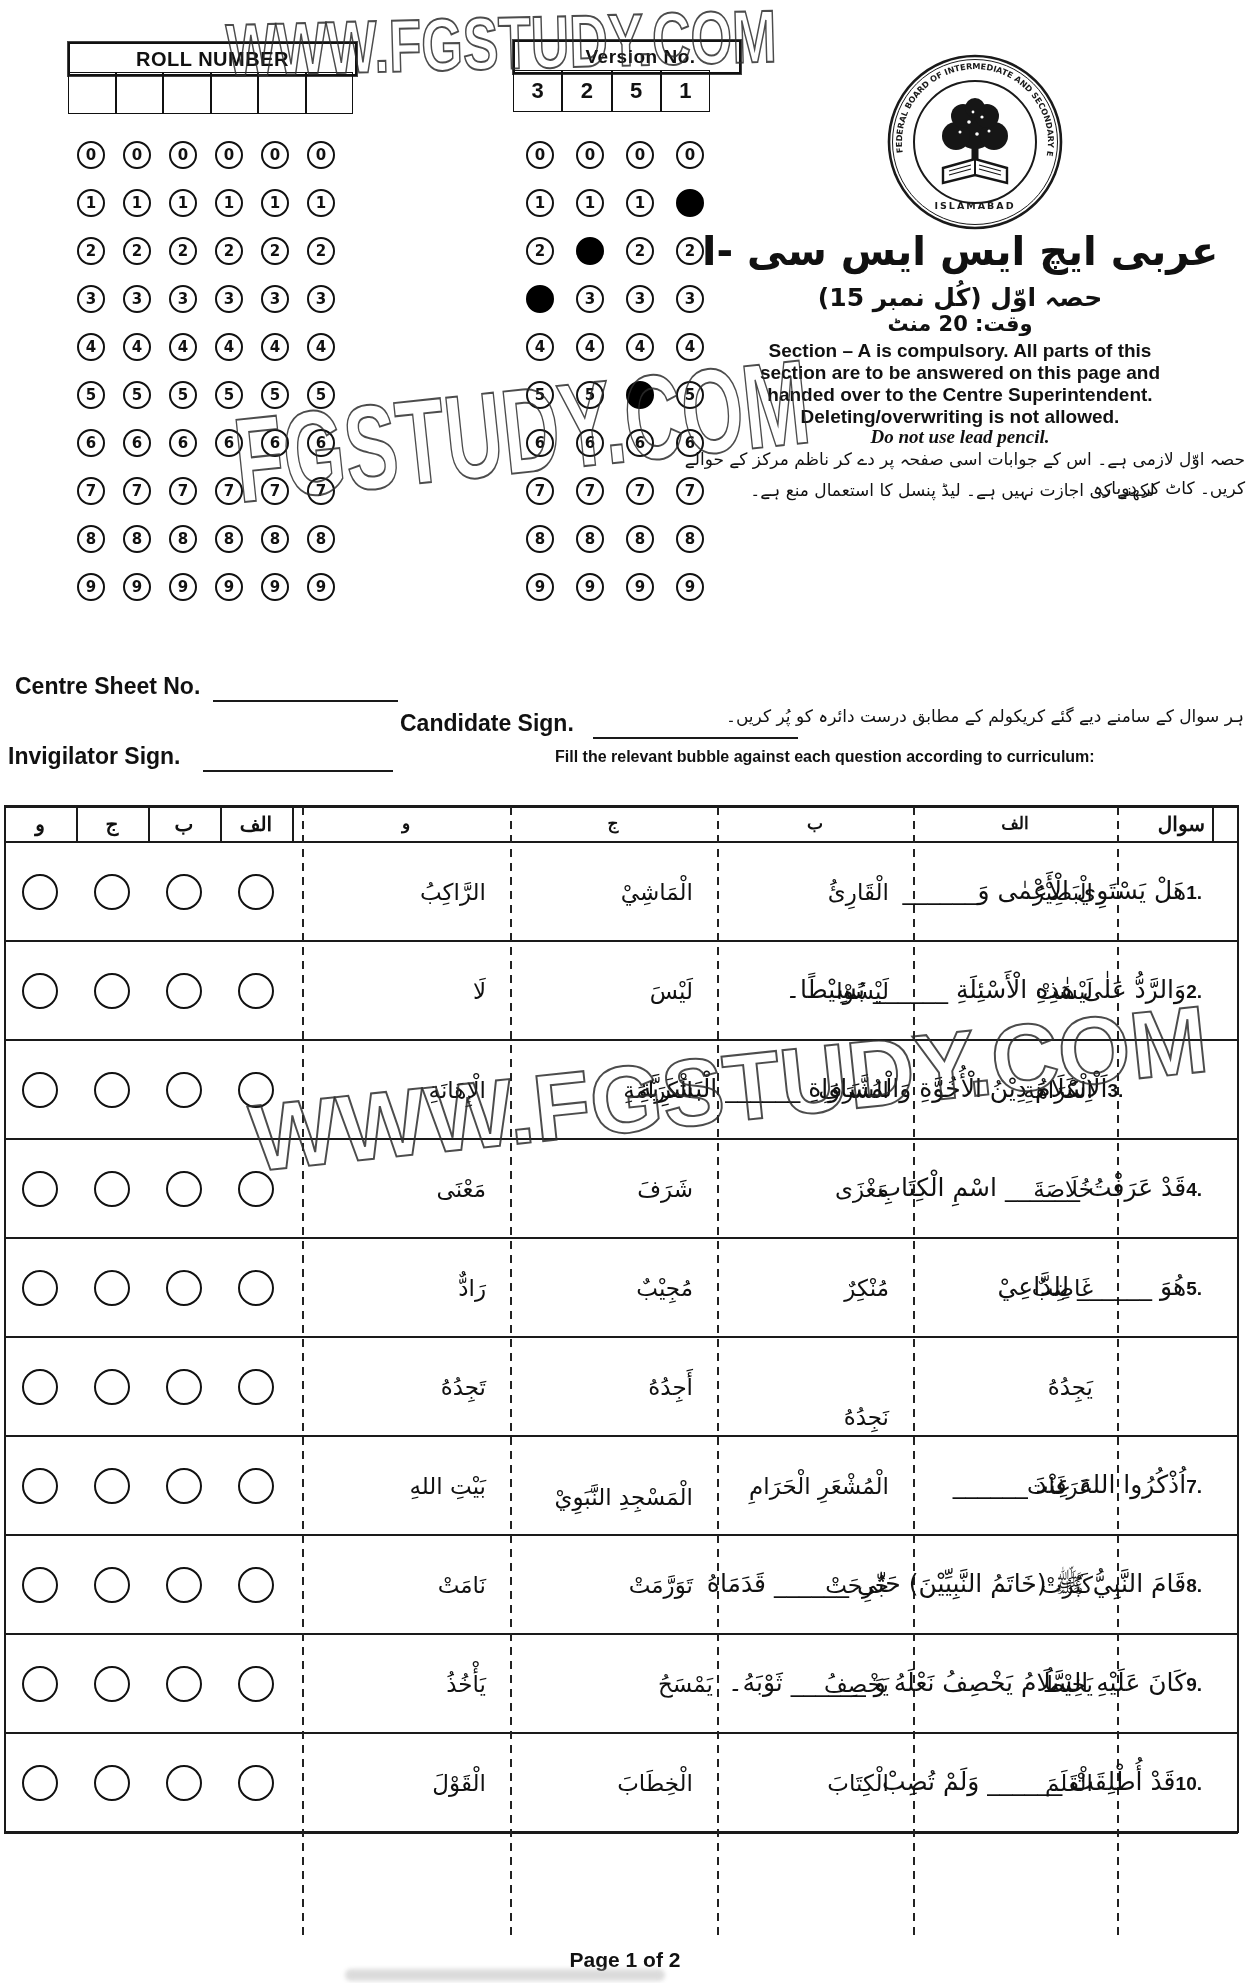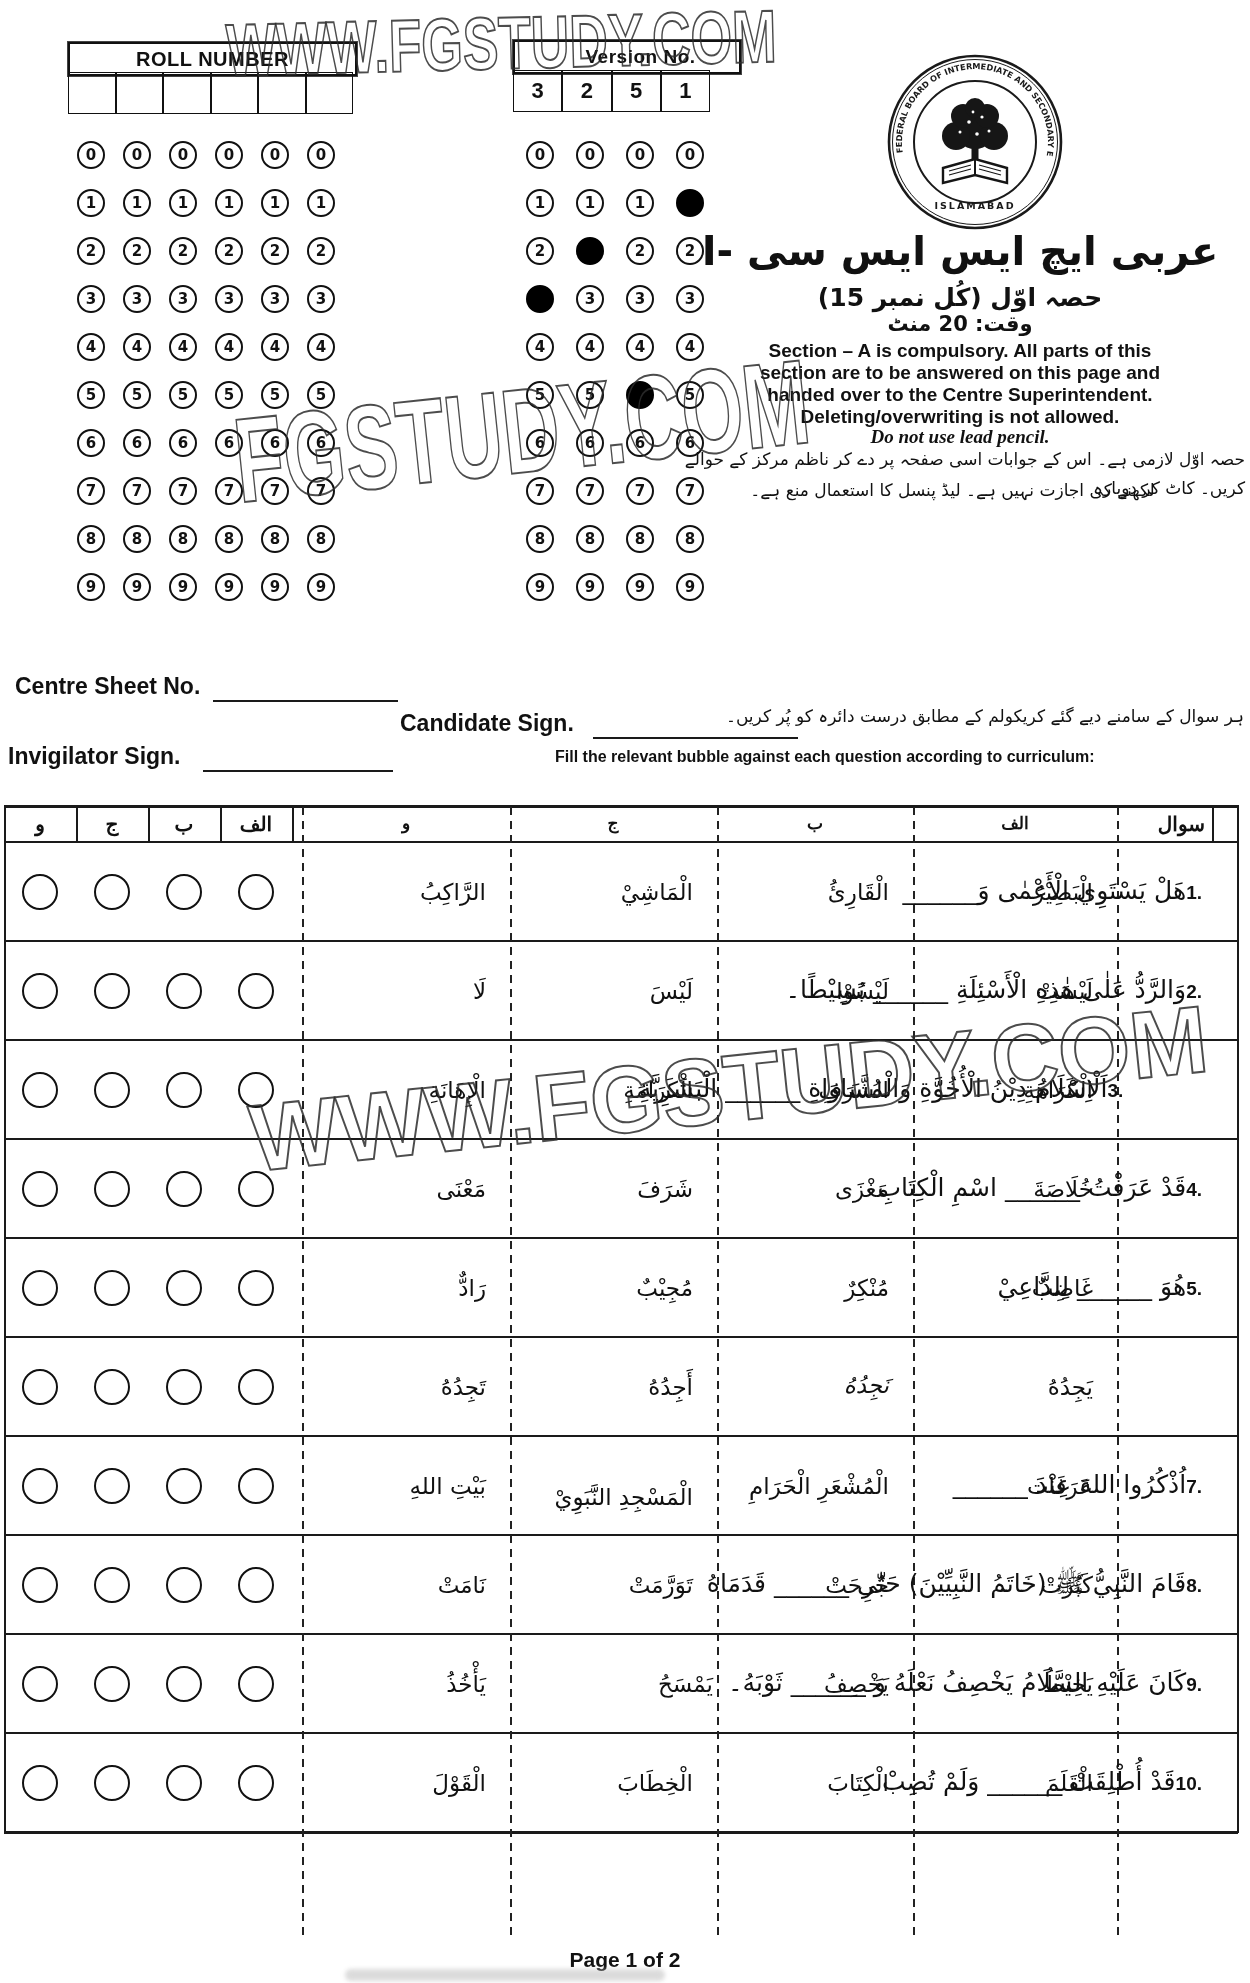--- a/index.html
+++ b/index.html
@@ -519,21 +519,21 @@
       <div class="abs opt rtl" style="left: 510px; top: 1267px; width: 207px;">مُجِيْبٌ</div>
       <div class="abs opt rtl" style="left: 717px; top: 1267px; width: 196px;">مُنْكِرٌ</div>
       <div class="abs opt rtl" style="left: 913px; top: 1267px; width: 204px;">غَاضِبٌ</div>
       <div class="abs qcell rtl" style="left: 560px; top: 1264px; width: 668px;"><span class="qnum">5.</span><span>هُوَ ______ لِلدَّاعِيْ</span></div>
       <div class="abs tbubble" style="left: 22px; top: 1369px; pointer-events: auto;"></div>
       <div class="abs tbubble" style="left: 94px; top: 1369px; pointer-events: auto;"></div>
       <div class="abs tbubble" style="left: 166px; top: 1369px; pointer-events: auto;"></div>
       <div class="abs tbubble" style="left: 238px; top: 1369px; pointer-events: auto;"></div>
       <div class="abs opt rtl" style="left: 302px; top: 1366px; width: 208px;">تَجِدُهُ</div>
       <div class="abs opt rtl" style="left: 510px; top: 1366px; width: 207px;">أَجِدُهُ</div>
-      <div class="abs opt rtl" style="left: 717px; top: 1364px; width: 196px; font-style: italic;">نَجِدُهُ</div>
+      <div class="abs opt rtl" style="left: 717px; top: 1396px; width: 196px;">نَجِدُهُ</div>
       <div class="abs opt rtl" style="left: 913px; top: 1366px; width: 204px;">يَجِدُهُ</div>
       <div class="abs tbubble" style="left: 22px; top: 1468px; pointer-events: auto;"></div>
       <div class="abs tbubble" style="left: 94px; top: 1468px; pointer-events: auto;"></div>
       <div class="abs tbubble" style="left: 166px; top: 1468px; pointer-events: auto;"></div>
       <div class="abs tbubble" style="left: 238px; top: 1468px; pointer-events: auto;"></div>
       <div class="abs opt rtl" style="left: 302px; top: 1465px; width: 208px;">بَيْتِ اللهِ</div>
       <div class="abs opt rtl" style="left: 510px; top: 1465px; width: 207px; margin-top: 11px;">الْمَسْجِدِ النَّبَوِيْ</div>
       <div class="abs opt rtl" style="left: 717px; top: 1465px; width: 196px;">الْمُشْعَرِ الْحَرَامِ</div>
       <div class="abs opt rtl" style="left: 913px; top: 1465px; width: 204px;">عَرَفَات</div>
       <div class="abs qcell rtl" style="left: 560px; top: 1462px; width: 668px;"><span class="qnum">7.</span><span>اُذْكُرُوا اللهَ عِنْدَ ______</span></div>

